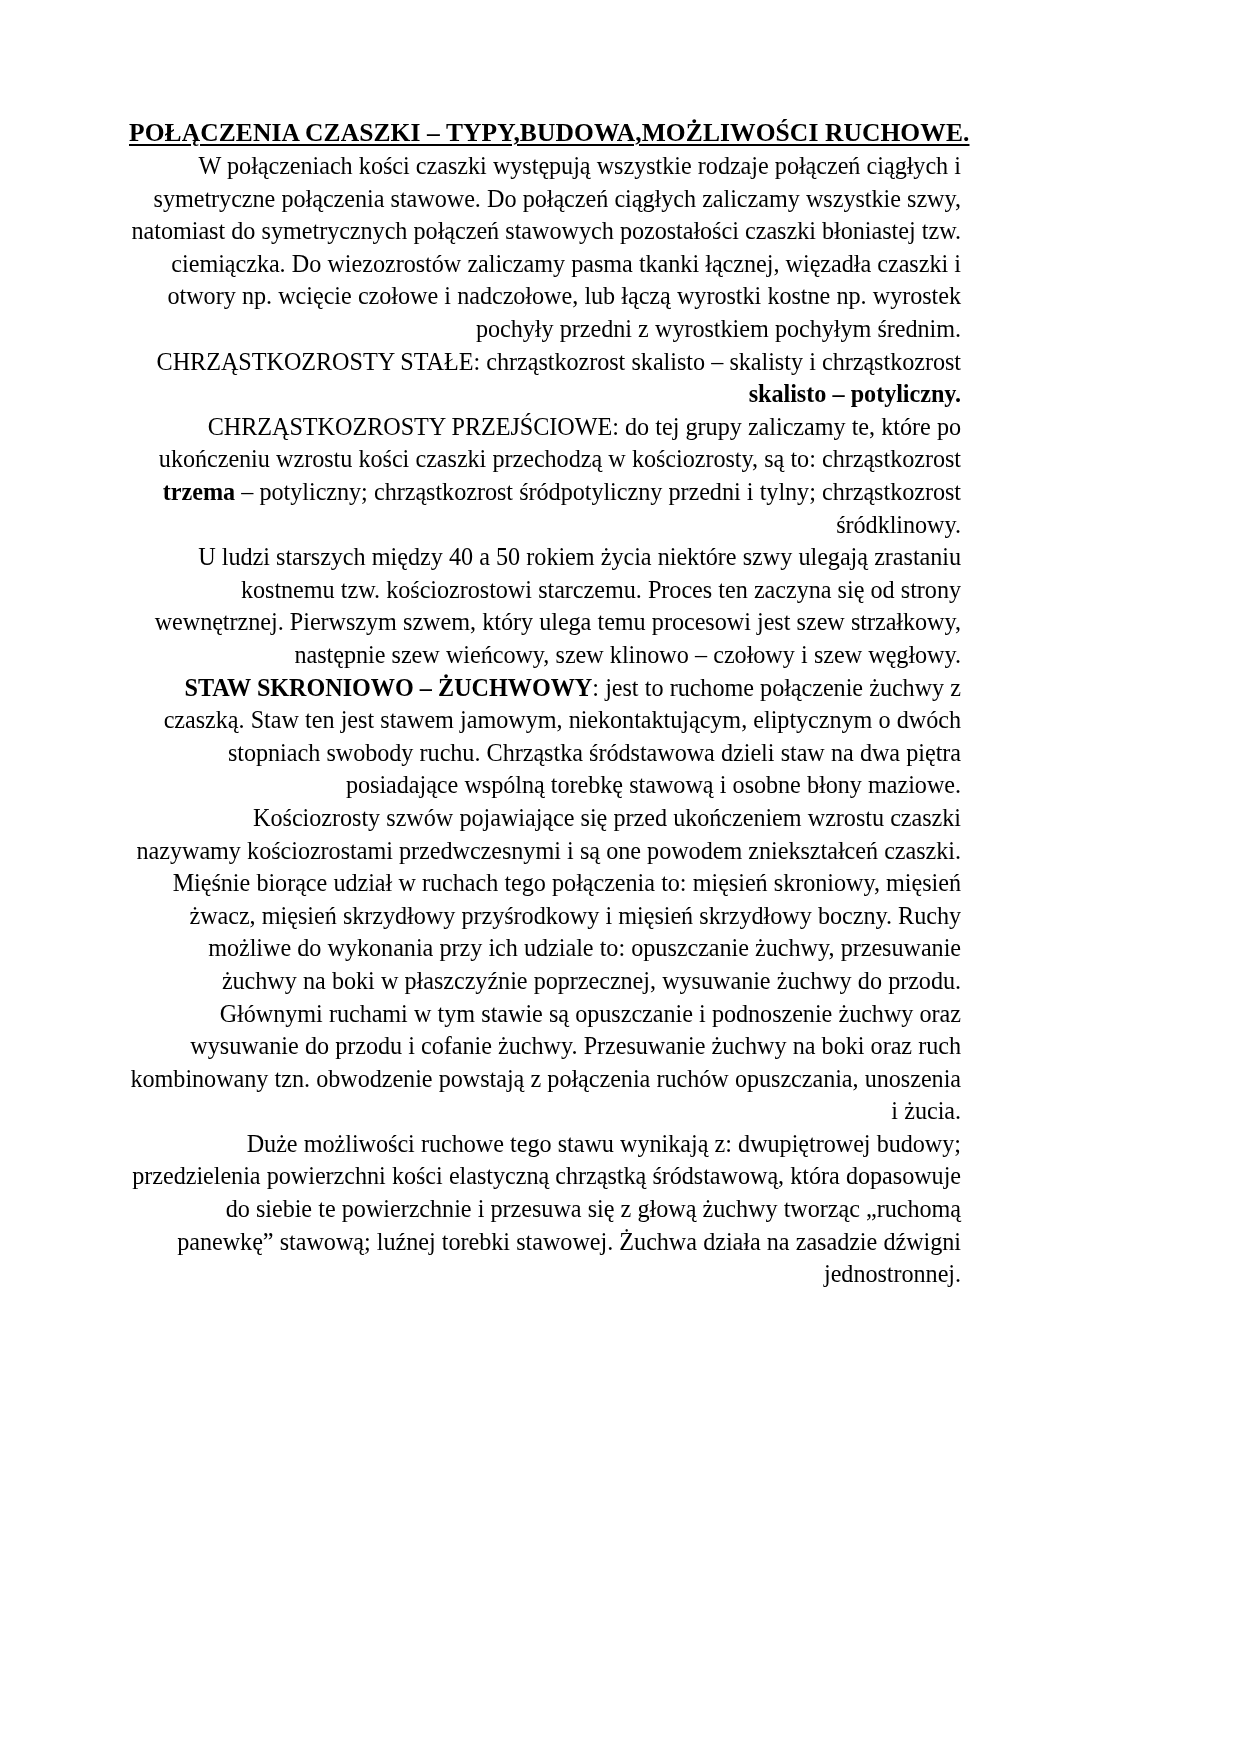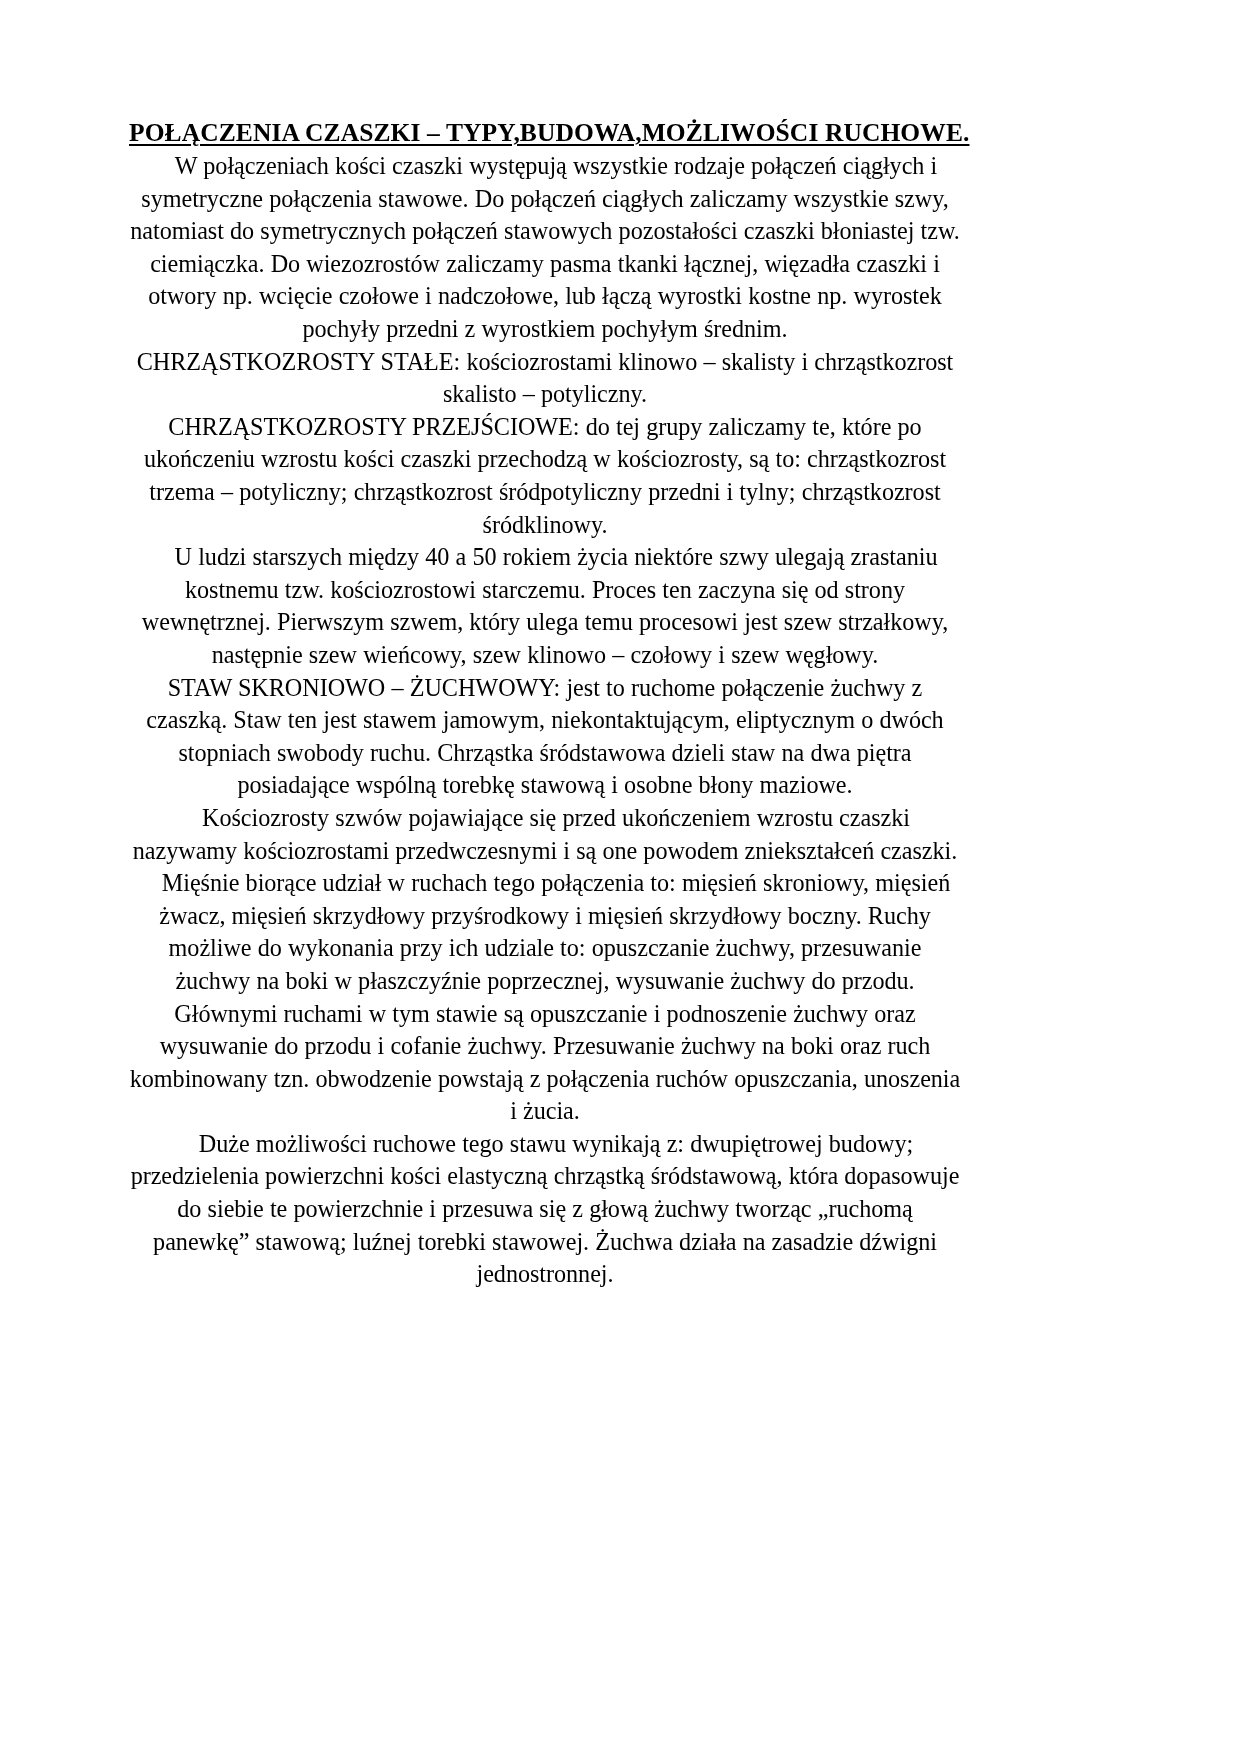--- a/index.html
+++ b/index.html
@@ -37,45 +37,45 @@
     text-decoration: underline;
     text-underline-offset: 3px;
     text-decoration-thickness: 2px;
     white-space: nowrap;
   }
   p.para {
     font-size: 24.2px;
     line-height: 32.6px;
     margin: 0;
     padding: 0;
-    text-align: center;
+    text-align: right;
     word-spacing: 0.2px;
     letter-spacing: -0.05px;
     hyphens: none;
   }
   p.indent {
     text-indent: 22px;
   }
-  b.bold { font-weight: normal; }
+  b.bold { font-weight: bold; }
   
   .content { -webkit-font-smoothing: antialiased; }
 </style>
 </head>
 <body>
 
 <div class="page">
   <div class="content">
 
     <h1 class="doc-title">POŁĄCZENIA CZASZKI – TYPY,BUDOWA,MOŻLIWOŚCI RUCHOWE.</h1>
 
     <p class="para indent">W połączeniach kości czaszki występują wszystkie rodzaje połączeń ciągłych i symetryczne połączenia stawowe. Do połączeń ciągłych zaliczamy wszystkie szwy, natomiast do symetrycznych połączeń stawowych pozostałości czaszki błoniastej tzw. ciemiączka. Do wiezozrostów zaliczamy pasma tkanki łącznej, więzadła czaszki i otwory np. wcięcie czołowe i nadczołowe, lub łączą wyrostki kostne np. wyrostek pochyły przedni z wyrostkiem pochyłym średnim.</p>
 
 
     <p class="para">
-      <span>CHRZĄSTKOZROSTY STAŁE: kościozrostami klinowo – skalisty i chrząstkozrost </span><b class="bold">skalisto – potyliczny.</b>
+      <span>CHRZĄSTKOZROSTY STAŁE: chrząstkozrost skalisto – skalisty i chrząstkozrost </span><b class="bold">skalisto – potyliczny.</b>
     </p>
 
     <p class="para">
       <span>CHRZĄSTKOZROSTY PRZEJŚCIOWE: do tej grupy zaliczamy te, które po ukończeniu wzrostu kości czaszki przechodzą w kościozrosty, są to: chrząstkozrost </span><b class="bold">trzema</b><span> – potyliczny; chrząstkozrost śródpotyliczny przedni i tylny; chrząstkozrost śródklinowy.</span>
     </p>
 
     <p class="para indent">U ludzi starszych między 40 a 50 rokiem życia niektóre szwy ulegają zrastaniu kostnemu tzw. kościozrostowi starczemu. Proces ten zaczyna się od strony wewnętrznej. Pierwszym szwem, który ulega temu procesowi jest szew strzałkowy, następnie szew wieńcowy, szew klinowo – czołowy i szew węgłowy.</p>
 
     <p class="para">
       <b class="bold">STAW SKRONIOWO – ŻUCHWOWY</b><span>: jest to ruchome połączenie żuchwy z czaszką. Staw ten jest stawem jamowym, niekontaktującym, eliptycznym o dwóch stopniach swobody ruchu. Chrząstka śródstawowa dzieli staw na dwa piętra posiadające wspólną torebkę stawową i osobne błony maziowe.</span>

